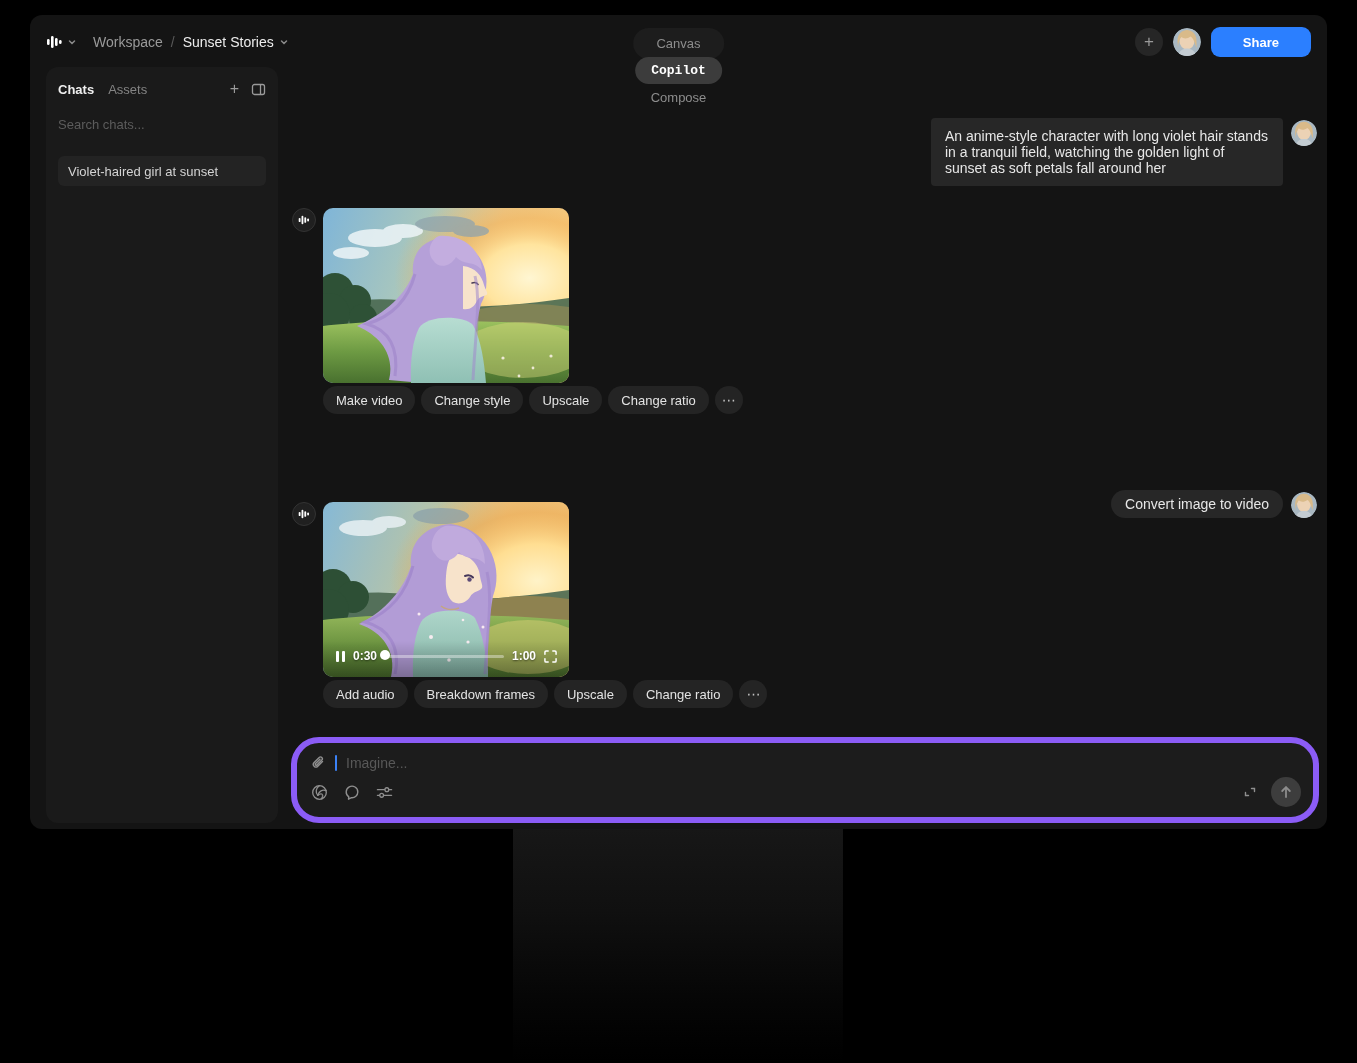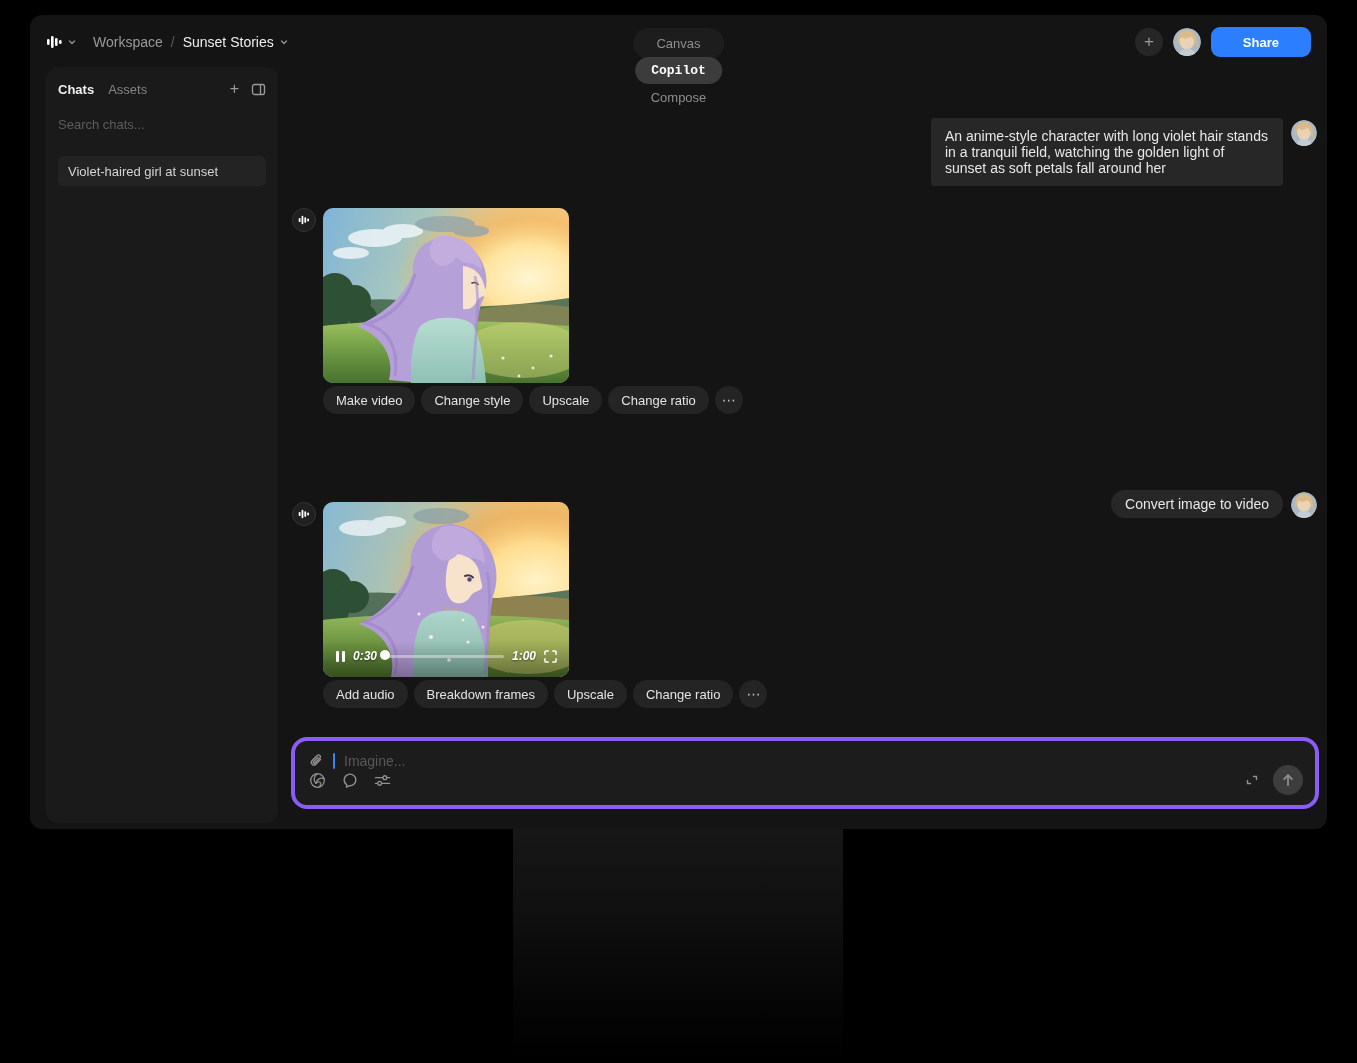--- a/index.html
+++ b/index.html
@@ -78,31 +78,31 @@
   .pill { background:#242424; border:none; border-radius:15px; height:28px; padding:0 13px;
           color:#e3e3e3; font-size:13px; cursor:pointer; font-family:"Liberation Sans",sans-serif; }
   .pill.more { width:28px; padding:0; color:#c0c0c0; font-size:14px; line-height:28px; }
 
   
   .vid-ctrl { position:absolute; left:0; right:0; bottom:0; height:36px; display:flex;
               align-items:center; gap:8px; padding:0 12px 6px 13px; color:#fff;
               background:linear-gradient(180deg, rgba(0,0,0,0) 0%, rgba(0,0,0,.30) 100%); }
   .pause { display:flex; gap:3px; cursor:pointer; }
   .pause i { width:3px; height:11px; background:#fff; border-radius:1px; display:block; }
-  .t { font-size:12px; font-weight:600; text-shadow:0 1px 2px rgba(0,0,0,.5);font-style:italic; }
+  .t { font-size:12px; font-weight:600; text-shadow:0 1px 2px rgba(0,0,0,.5); }
   .track { flex:1; height:3px; background:rgba(255,255,255,.38); border-radius:2px;
            position:relative; cursor:pointer; }
   .track .fill { height:100%; background:#fff; border-radius:2px; position:relative; }
   .track .knob { position:absolute; right:-5px; top:50%; transform:translateY(-50%);
                  width:10px; height:10px; border-radius:50%; background:#fff; }
   .fs { cursor:pointer; display:flex; }
 
   
-  .composer { position:absolute; left:261px; top:722px; width:1028px; height:72px;
-              background:#1c1c1c; border:4px solid #8b5cf6; border-radius:16px;
+  .composer { position:absolute; left:261px; top:722px; width:1028px; height:86px;
+              background:#1c1c1c; border:6px solid #8b5cf6; border-radius:28px;
               padding:12px 14px; }
   .comp-top { display:flex; align-items:center; gap:9px; }
   .clip { color:#8f8f8f; display:flex; cursor:pointer; }
   .caret { width:2px; height:16px; background:#3b82f6; border-radius:1px; }
   .comp-top input { flex:1; background:transparent; border:none; outline:none; font-size:14px;
                     color:#dedede; font-family:"Liberation Sans",sans-serif; }
   .comp-top input::placeholder { color:#585858; }
   .comp-bottom { position:absolute; left:14px; right:12px; bottom:10px; display:flex;
                  align-items:center; gap:16px; }
   .comp-ic { color:#8f8f8f; display:flex; cursor:pointer; }

